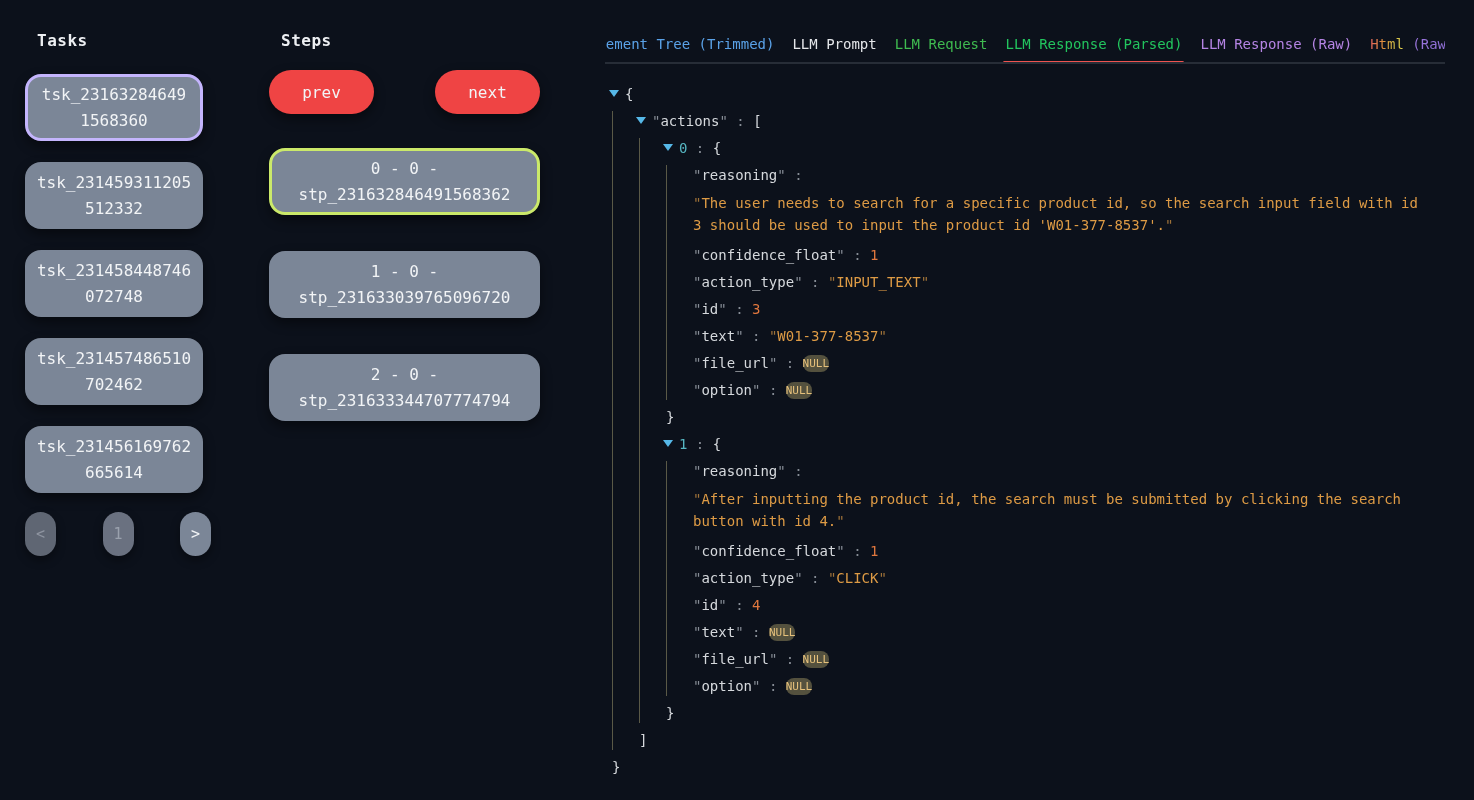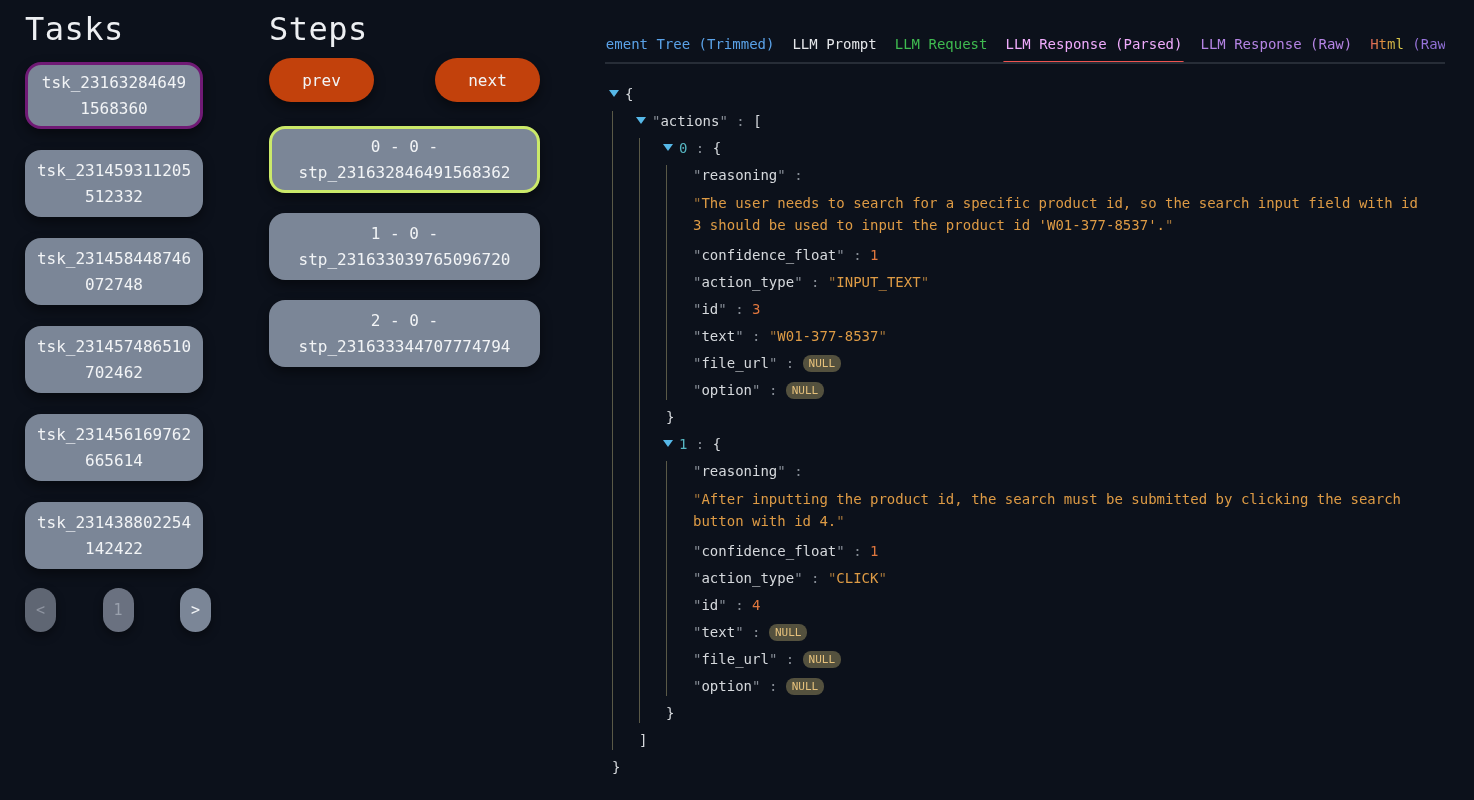--- a/index.html
+++ b/index.html
@@ -2,52 +2,52 @@
 <html><head>
 <meta charset="utf-8">
 <style>
   * { box-sizing: border-box; }
   html,body { margin:0; padding:0; }
   body {
     width:1474px; height:800px; overflow:hidden; position:relative;
     background:#0c111b; color:#e8eaed;
     font-family:"DejaVu Sans Mono", monospace;
   }
-  .col-title { margin:0; font-size:32px; line-height:34px; font-weight:normal; color:#edeff2; letter-spacing:.5px; }
+  .col-title { margin:12px; font-size:16px; line-height:34px; font-weight:bold; color:#edeff2; letter-spacing:.5px; }
 
   
   #tasks { position:absolute; left:25px; top:12px; width:186px; }
   .task-list { margin-top:16px; display:flex; flex-direction:column; gap:21px; width:178px; }
   .task-btn {
     width:178px; height:67px; background:#7b8697; border-radius:16px;
     color:#f2f4f6; font-size:16px; line-height:26px; text-align:center;
     display:flex; align-items:center; justify-content:center;
     padding:0 11px; word-break:break-all; cursor:pointer;
     box-shadow:0 5px 12px rgba(0,0,0,.45);
   }
-  .task-btn.selected { border:3px solid #701a75; }
+  .task-btn.selected { border:3px solid #c4b5fd; }
   .pagination { margin-top:19px; width:186px; display:flex; justify-content:space-between; }
   .pg-btn {
     width:31px; height:44px; border-radius:16px; font-size:15px;
     display:flex; align-items:center; justify-content:center; cursor:pointer;
     box-shadow:0 4px 10px rgba(0,0,0,.4);
   }
   .pg-prev { background:#5f6673; color:#8e94a0; }
   .pg-page { background:#6a7180; color:#9aa1ad; }
   .pg-next { background:#7b8697; color:#f2f4f6; }
 
   
   #steps { position:absolute; left:269px; top:12px; width:271px; }
   .prevnext { margin-top:12px; display:flex; justify-content:space-between; }
   .pn-btn {
-    width:105px; height:44px; border-radius:22px; background:#c2410c;
+    width:105px; height:44px; border-radius:22px; background:#ef4444;
     color:#f2f4f6; font-size:16px; display:flex; align-items:center; justify-content:center;
     cursor:pointer; box-shadow:0 5px 12px rgba(0,0,0,.45);
   }
-  .step-list { margin-top:24px; display:flex; flex-direction:column; gap:20px; }
+  .step-list { margin-top:34px; display:flex; flex-direction:column; gap:36px; }
   .step-btn {
     width:271px; height:67px; background:#7b8697; border-radius:16px;
     color:#f2f4f6; font-size:16px; line-height:26px; text-align:center;
     display:flex; align-items:center; justify-content:center;
     padding:0 10px; overflow-wrap:break-word; cursor:pointer;
     box-shadow:0 5px 12px rgba(0,0,0,.45);
   }
   .step-btn.selected { border:3px solid #cbe96a; }
 
   
@@ -81,35 +81,34 @@
   .jkey   { color:#d6d9dd; }
   .jcolon { color:#878d96; }
   .jbracket { color:#d6d9dd; }
   .jindex { color:#56b6c2; }
   .jstr   { color:#de9b45; }
   .jstrq  { color:#de9b45; opacity:.7; }
   .jnum   { color:#e0773e; }
   .j-str-block { margin:1px 0 9px; line-height:22px; }
   .null-badge {
     background:#54513e; color:#e5c07b; font-size:11px; line-height:11px;
-    padding:3px 6px; border-radius:8px; display:inline-block; vertical-align:1px;
+    padding:3px 0; border-radius:8px; display:inline-block; vertical-align:1px;
   }
 </style>
 </head>
 <body>
 
 <section id="tasks">
   <h1 class="col-title">Tasks</h1>
   <div class="task-list">
       <div class="task-btn selected">tsk_231632846491568360</div>
       <div class="task-btn">tsk_231459311205512332</div>
       <div class="task-btn">tsk_231458448746072748</div>
       <div class="task-btn">tsk_231457486510702462</div>
       <div class="task-btn">tsk_231456169762665614</div>
-      <div class="task-btn">tsk_231438802254142422</div>
     </div>
   <div class="pagination">
     <div class="pg-btn pg-prev">&lt;</div>
     <div class="pg-btn pg-page">1</div>
     <div class="pg-btn pg-next">&gt;</div>
   </div>
 </section>
 
 <section id="steps">
   <h1 class="col-title">Steps</h1>
@@ -122,21 +121,21 @@
       <div class="step-btn">1 - 0 - stp_231633039765096720</div>
       <div class="step-btn">2 - 0 - stp_231633344707774794</div>
     </div>
 </section>
 
 <section id="artifacts">
   <div class="tabs">
       <span class="tab" style="color: rgb(90, 162, 232);">Element Tree (Trimmed)</span>
       <span class="tab" style="color: rgb(228, 230, 233);">LLM Prompt</span>
       <span class="tab" style="color: rgb(63, 187, 80);">LLM Request</span>
-      <span class="tab active" style="color: #f0abfc;">LLM Response (Parsed)</span>
+      <span class="tab active" style="color: #22c55e;">LLM Response (Parsed)</span>
       <span class="tab" style="color: rgb(181, 132, 228); text-align: right;">LLM Response (Raw)</span>
       <span class="tab rainbow">Html (Raw)</span>
     </div>
   <div class="jtree" id="jtree">
       <div class="j-line caret-line"><span class="caret"></span><span class="jbracket">{</span></div>
       <div class="j-block">
         <div class="j-line caret-line"><span class="caret"></span><span class="jq">"</span><span class="jkey">actions</span><span class="jq">"</span><span class="jcolon"> : </span><span class="jbracket">[</span></div>
         <div class="j-block">
           <div class="j-line caret-line"><span class="caret"></span><span class="jindex">0</span><span class="jcolon"> : </span><span class="jbracket">{</span></div>
           <div class="j-block">

